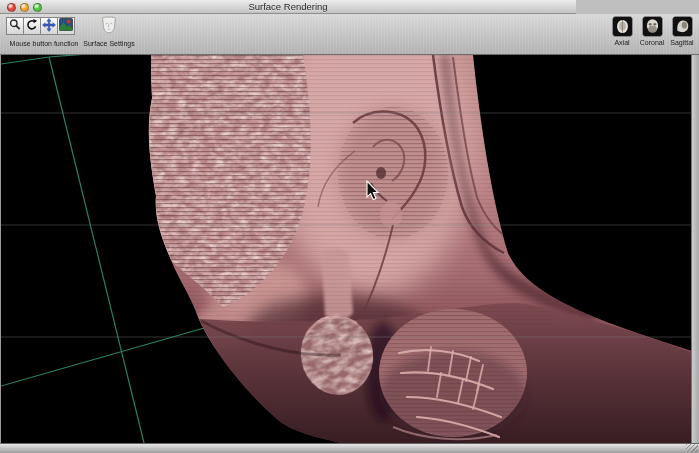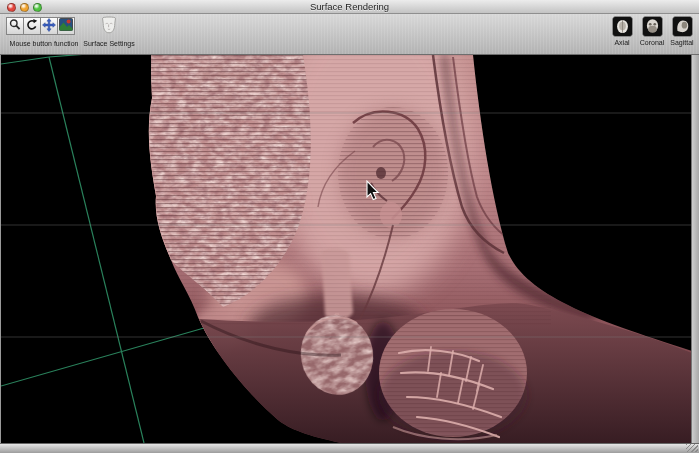--- a/index.html
+++ b/index.html
@@ -1,20 +1,20 @@
 <!DOCTYPE html>
 <html><head>
 <meta charset="utf-8">
 <style>
   html,body{margin:0;padding:0;background:#555;}
   *{box-sizing:border-box;}
   .window{position:relative;width:699px;height:453px;overflow:hidden;
     font-family:"Liberation Sans",sans-serif;background:#bfbfbf;}
   
-  .titlebar{position:absolute;left:0;top:0;width:699px;height:14px;
+  .titlebar{position:absolute;left:0;top:0;width:576px;height:14px;
     background:linear-gradient(#ececec,#c3c3c3);border-bottom:1px solid #8f8f8f;}
   .title{position:absolute;left:0;top:0;width:100%;height:14px;line-height:14px;
     text-align:center;font-size:9.5px;color:#1f1f1f;text-shadow:0 1px 0 rgba(255,255,255,.55);}
   .tlights{position:absolute;left:7px;top:3px;display:flex;gap:4px;}
   .tlight{width:9px;height:9px;border-radius:50%;border:1px solid rgba(0,0,0,.35);}
   .tl-red{background:radial-gradient(circle at 35% 28%,rgba(255,255,255,.85) 0 12%,rgba(255,255,255,0) 45%),#e2463d;}
   .tl-yel{background:radial-gradient(circle at 35% 28%,rgba(255,255,255,.85) 0 12%,rgba(255,255,255,0) 45%),#f0a32e;}
   .tl-grn{background:radial-gradient(circle at 35% 28%,rgba(255,255,255,.85) 0 12%,rgba(255,255,255,0) 45%),#4fc341;}
   
   .toolbar{position:absolute;left:0;top:14px;width:699px;height:41px;

